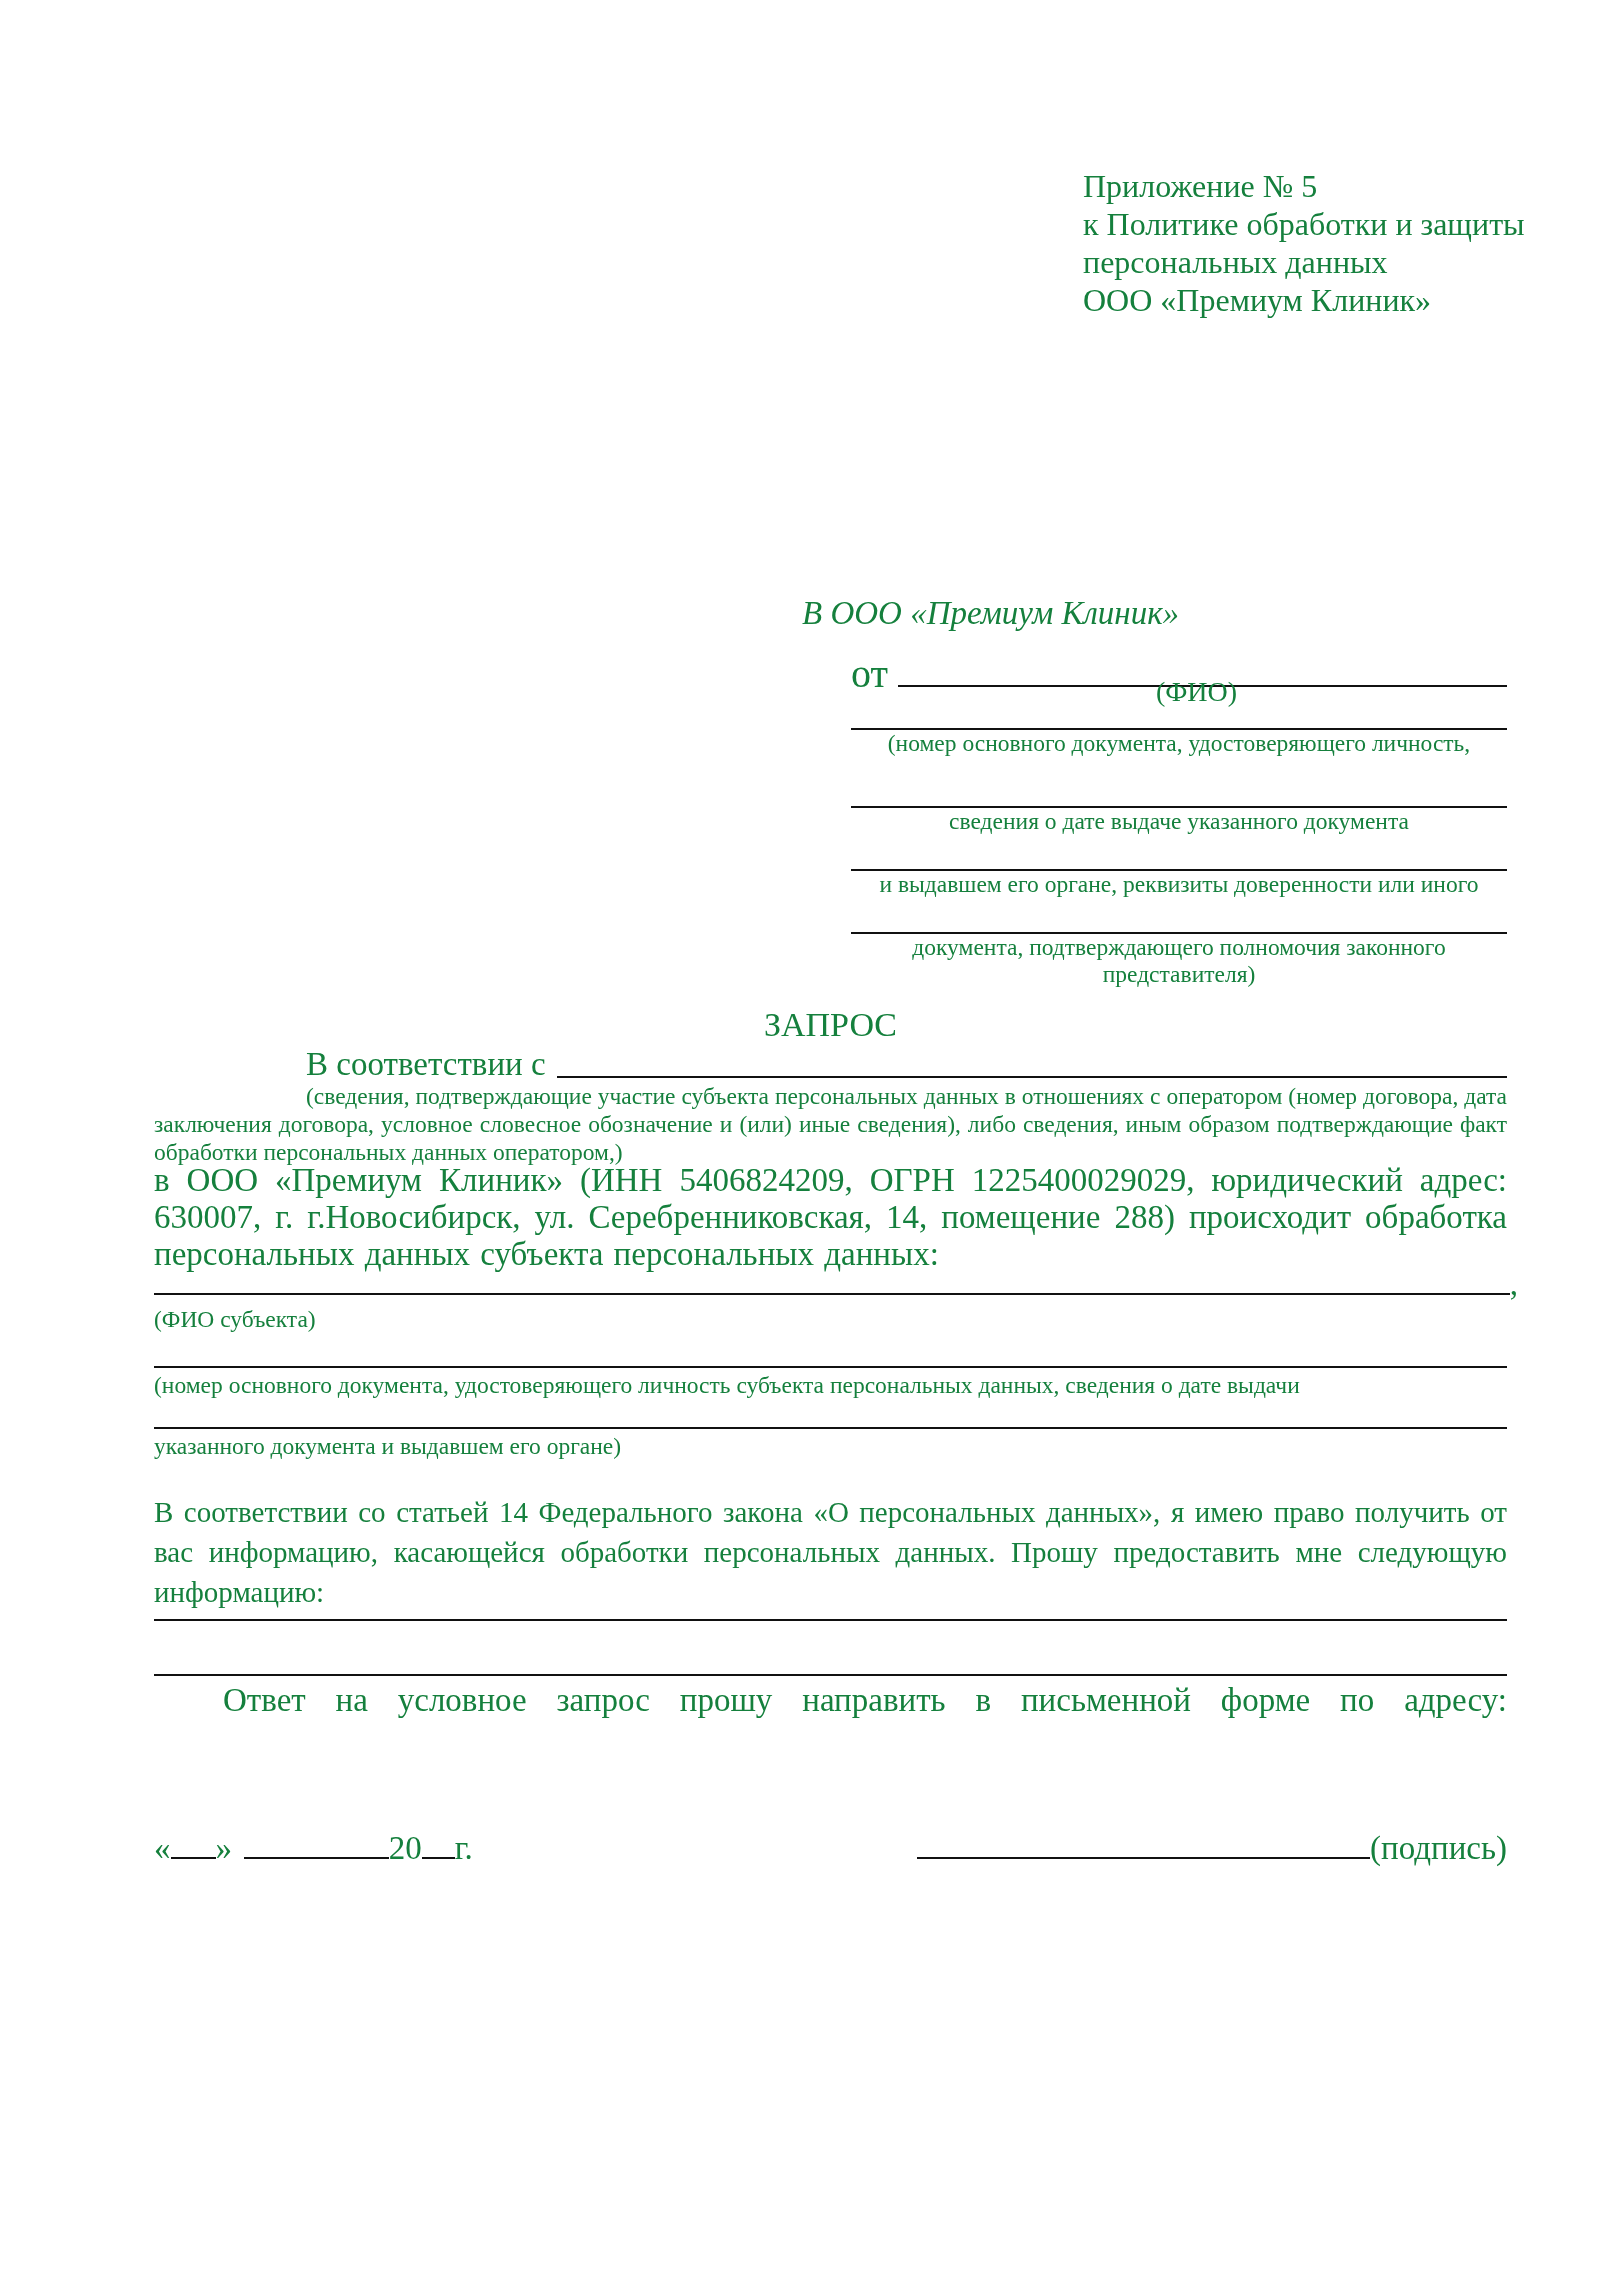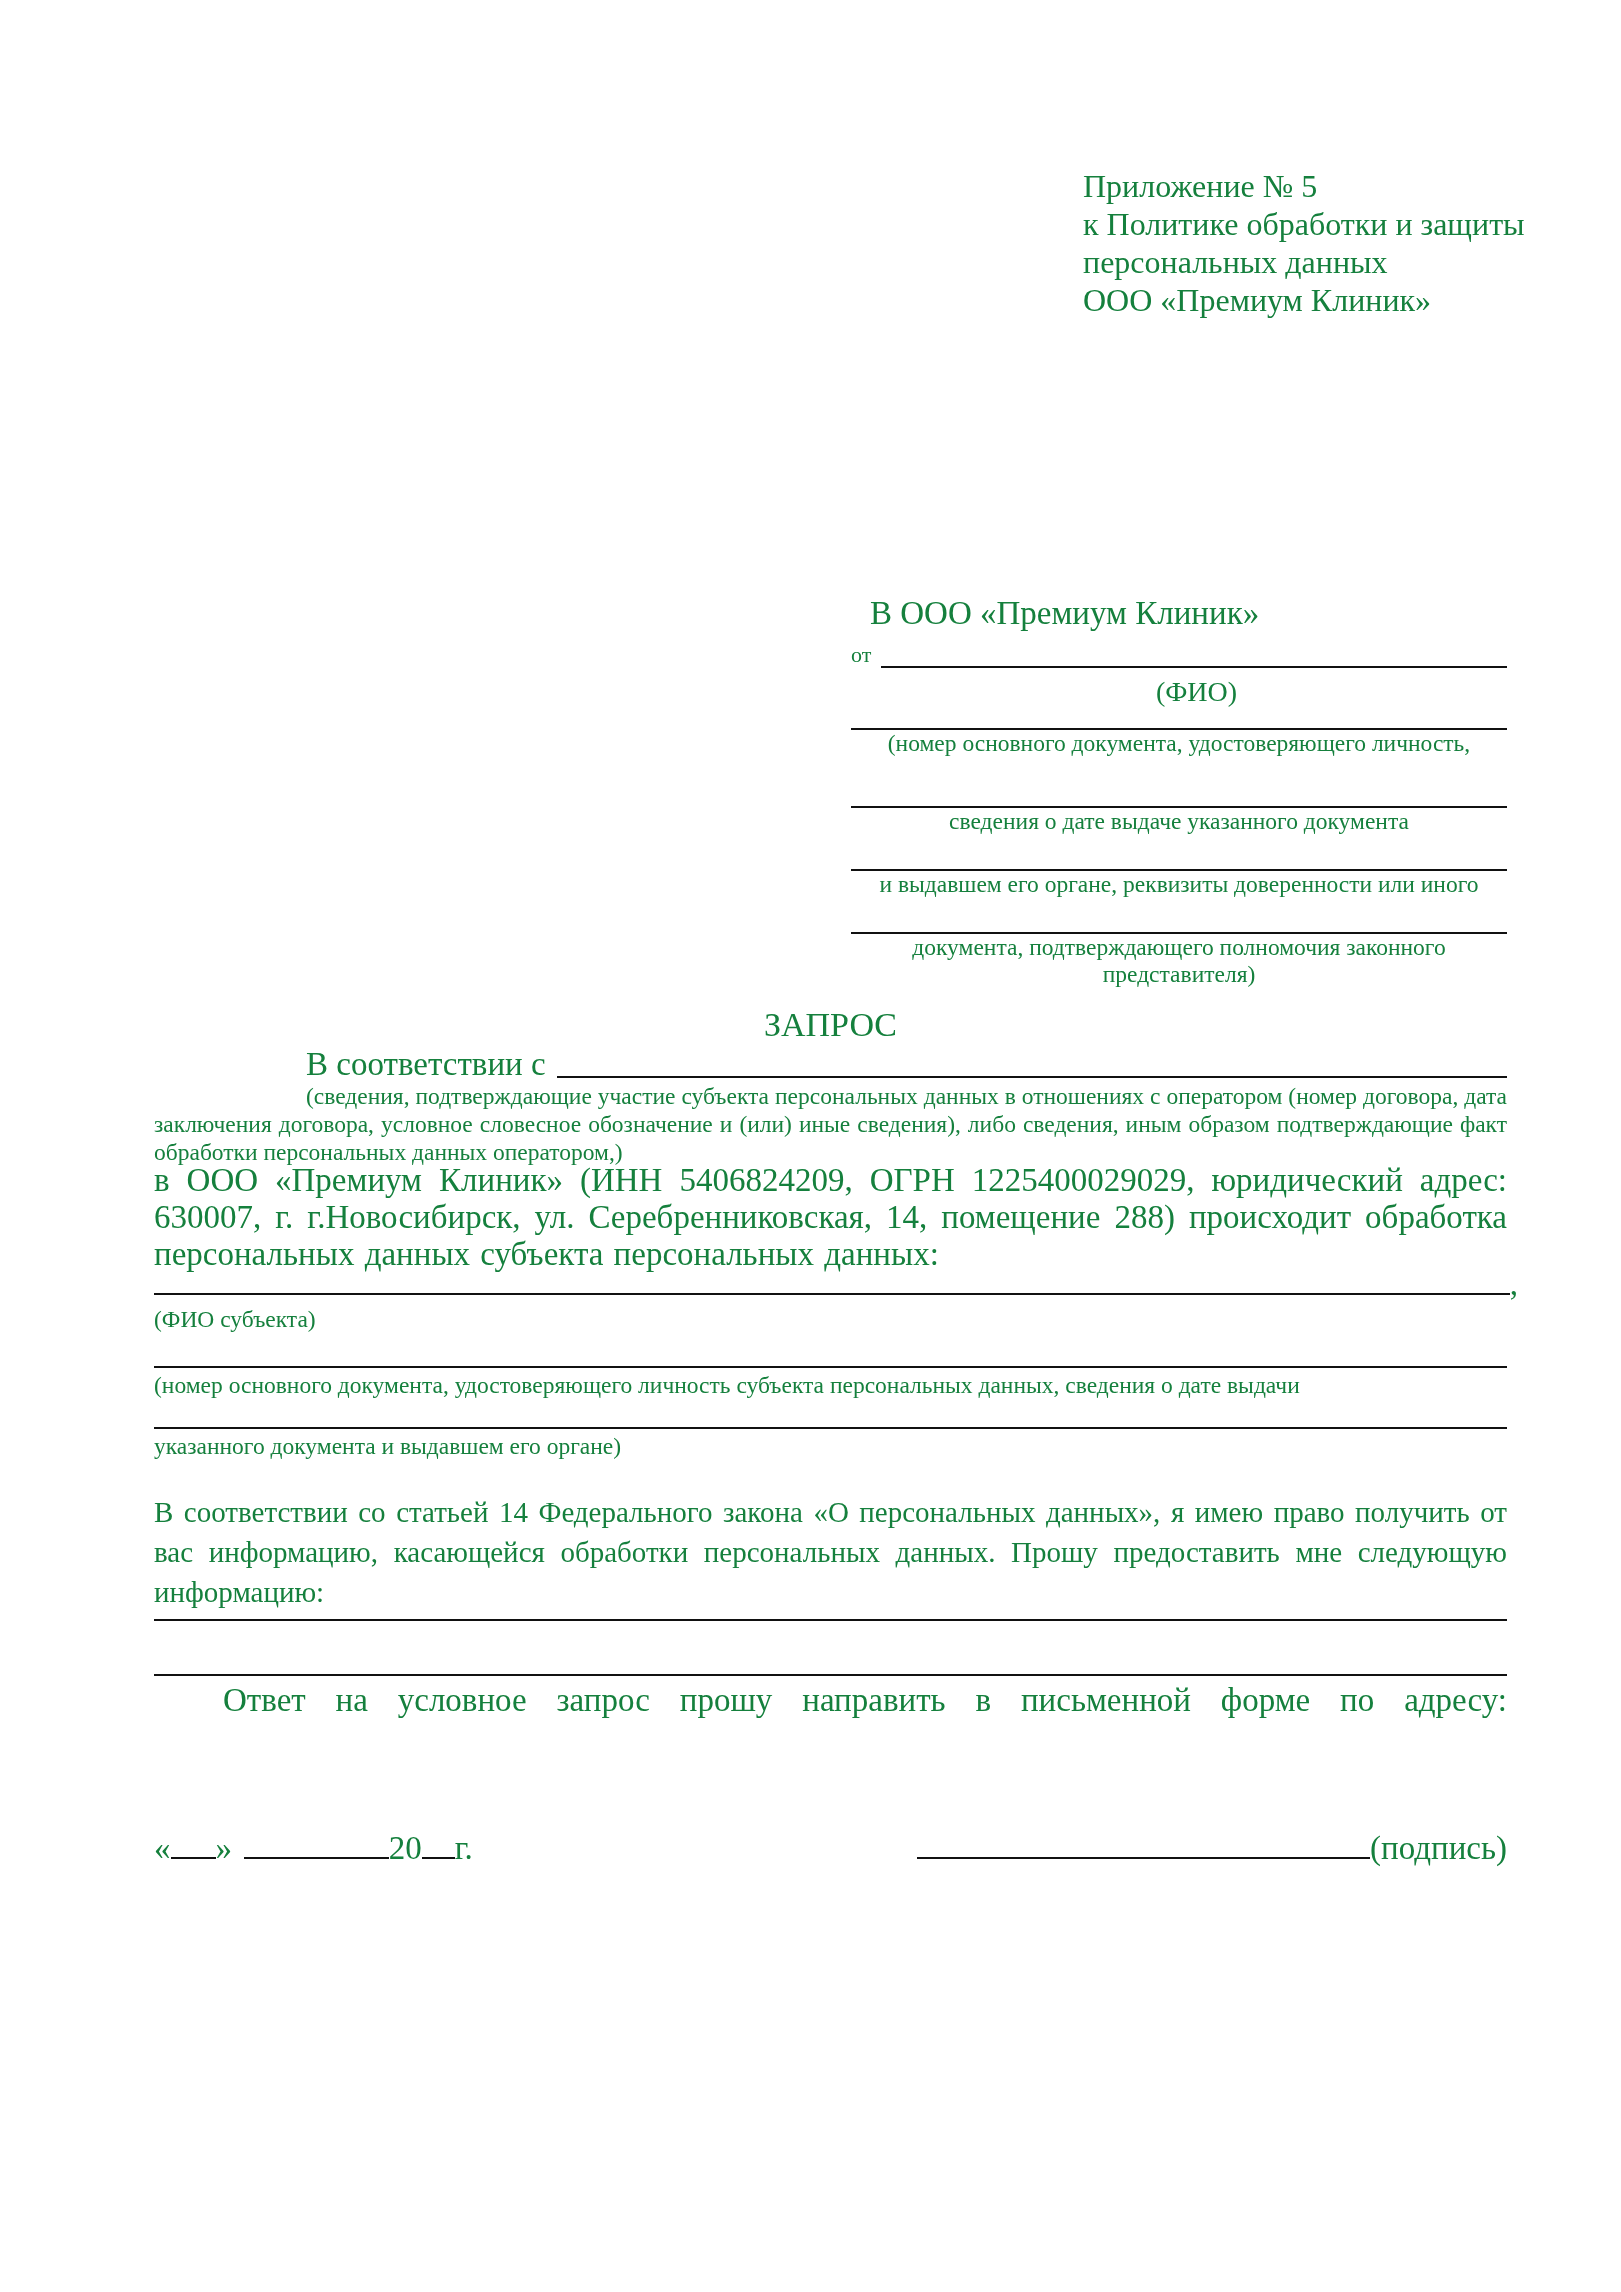--- a/index.html
+++ b/index.html
@@ -19,24 +19,24 @@
   .appendix { left: 1083px; top: 167px; font-size: 32px; line-height: 38px; }
 
   
   .doc-title {
     left: 154px; top: 394px; width: 1353px;
     text-align: center; font-weight: bold;
     font-size: 37px; line-height: 47px;
   }
 
   
-  .addr-to { left: 870px; top: 595px; font-size: 33px; }
+  .addr-to { left: 802px; top: 595px; font-size: 33px; font-style: italic; }
   .addr-from-row {
-    left: 851px; top: 633px; width: 656px; height: 39px;
-    display: flex; align-items: flex-end; font-size: 22px; line-height: 35px;
+    left: 851px; top: 652px; width: 656px; height: 39px;
+    display: flex; align-items: flex-end; font-size: 40px; line-height: 35px;
   }
   .addr-from-row .from-label { flex: 0 0 auto; }
   .fill-line { flex: 1 1 auto; height: 3.9px; border-bottom: 2.9px solid #111; margin-bottom: 3.9px; }
   .addr-from-row .fill-line { margin-left: 9.8px; }
   .addr-fio-caption { left: 887px; top: 676px; width: 619px; text-align: center; font-size: 28px; }
 
   
   .fields { left: 851px; top: 710px; width: 656px; }
   .field-line { border-bottom: 2.9px solid #111; }
   .fl-1 { height: 17.6px; }

